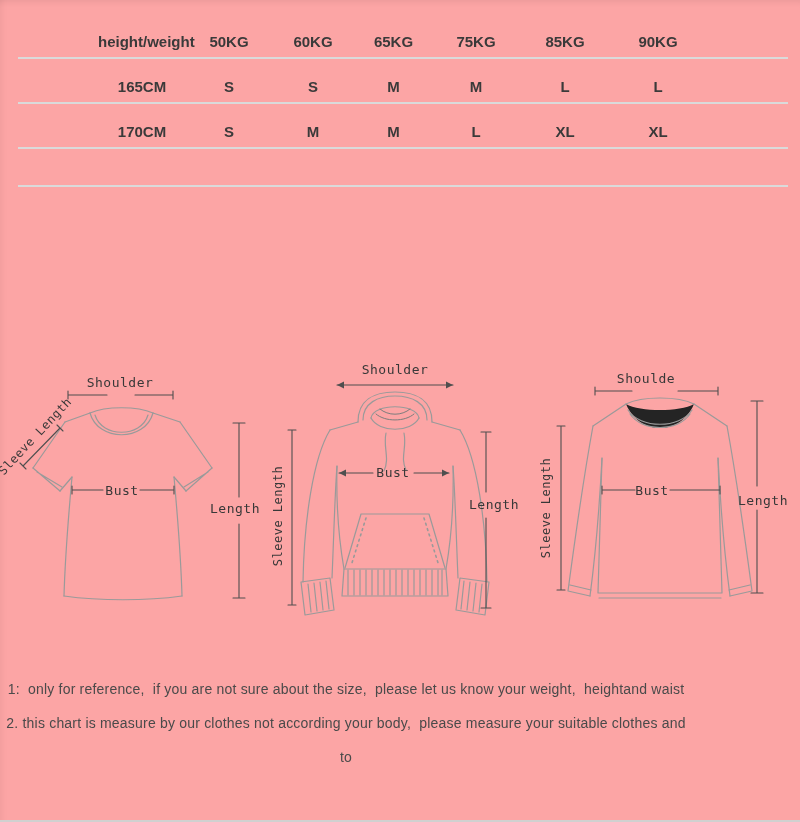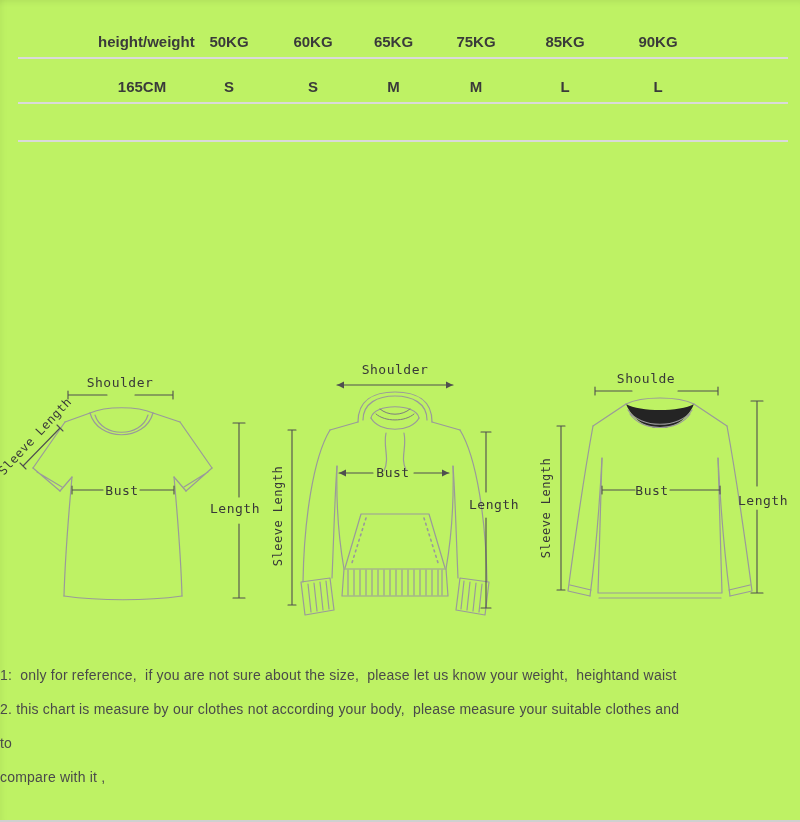--- a/index.html
+++ b/index.html
@@ -1,16 +1,16 @@
 <!DOCTYPE html>
 <html><head>
 <meta charset="utf-8">
 <style>
   html,body{margin:0;padding:0;}
-  .page{position:relative;width:800px;height:822px;background:#bef264;overflow:hidden;
+  .page{position:relative;width:800px;height:822px;background:#fca5a5;overflow:hidden;
         font-family:"Liberation Sans","DejaVu Sans",sans-serif;color:#3a3a3a;
         box-shadow:inset 0 8px 6px -6px rgba(0,0,0,.07), inset 8px 0 6px -6px rgba(0,0,0,.05);
         border-bottom:2px solid #d0d0d0;box-sizing:border-box;}
   
   .size-table{position:absolute;top:20px;left:18px;width:770px;border-collapse:collapse;table-layout:fixed;}
   .size-table th,.size-table td{font-size:15px;font-weight:bold;text-align:center;vertical-align:bottom;
         padding:0 0 7px 0;border-bottom:2px solid #dadada;white-space:nowrap;color:#3a3a3a;}
   .size-table .hrow th{height:30px;}
   .size-table .drow td{height:36px;text-align:center;}
   .size-table .erow td{height:29px;}
@@ -20,21 +20,21 @@
         padding:0 10px;box-sizing:border-box;}
   .diagrams svg{display:block;overflow:visible;}
   .sketch{stroke:#9a9a9a;fill:none;stroke-width:1.2;stroke-linecap:round;stroke-linejoin:round;}
   .sketch-dark{stroke:#7d7d7d;fill:none;stroke-width:1;stroke-linecap:round;}
   .measure{stroke:#4f4f4f;fill:none;stroke-width:1.1;stroke-linecap:round;}
   .measure-fill{fill:#4f4f4f;stroke:none;}
   .dlabel{font-family:"DejaVu Sans Mono",monospace;font-size:13px;fill:#383838;letter-spacing:.5px;}
   .dlabel-sm{font-family:"DejaVu Sans Mono",monospace;font-size:12px;fill:#383838;letter-spacing:.5px;}
   .dotted{stroke:#9a9a9a;fill:none;stroke-width:1.6;stroke-dasharray:1.8,3.8;stroke-linecap:round;}
   
-  .notes{position:absolute;top:658px;left:0;width:692px;text-align:left;}
+  .notes{position:absolute;top:672px;left:0;width:692px;text-align:center;}
   .note{font-size:14px;color:#4a4a4a;line-height:34px;white-space:pre-wrap;letter-spacing:.2px;}
 </style>
 </head>
 <body>
 
 <div class="page">
 
   <table class="size-table">
     <colgroup>
       <col style="width:168px">
@@ -58,20 +58,30 @@
       <th></th>
     </tr>
     <tr class="drow">
       <td class="firstcol">165CM</td>
       <td>S</td>
       <td>S</td>
       <td>M</td>
       <td>M</td>
       <td>L</td>
       <td>L</td>
+      <td></td>
+    </tr>
+    <tr class="drow">
+      <td class="firstcol">170CM</td>
+      <td>S</td>
+      <td>M</td>
+      <td>M</td>
+      <td>L</td>
+      <td>XL</td>
+      <td>XL</td>
       <td></td>
     </tr>
     <tr class="erow">
           <td colspan="8"></td>
         </tr>
   </tbody>
     </table>
 
   <div class="diagrams">
 
@@ -157,16 +167,15 @@
       <text class="dlabel" x="116" y="27" text-anchor="middle">Shoulde</text>
       <text class="dlabel-sm" transform="translate(20,152) rotate(-90)" text-anchor="middle">Sleeve Length</text>
       <text class="dlabel" x="122" y="139" text-anchor="middle">Bust</text>
       <text class="dlabel" x="233" y="149" text-anchor="middle">Length</text>
     </svg>
   </div>
 
   <div class="notes">
     <div class="note">1:  only for reference,  if you are not sure about the size,  please let us know your weight,  heightand waist</div>
     <div class="note">2. this chart is measure by our clothes not according your body,  please measure your suitable clothes and to</div>
-    <div class="note">compare with it ,</div>
   </div>
 
 </div>
 
 </body></html>

